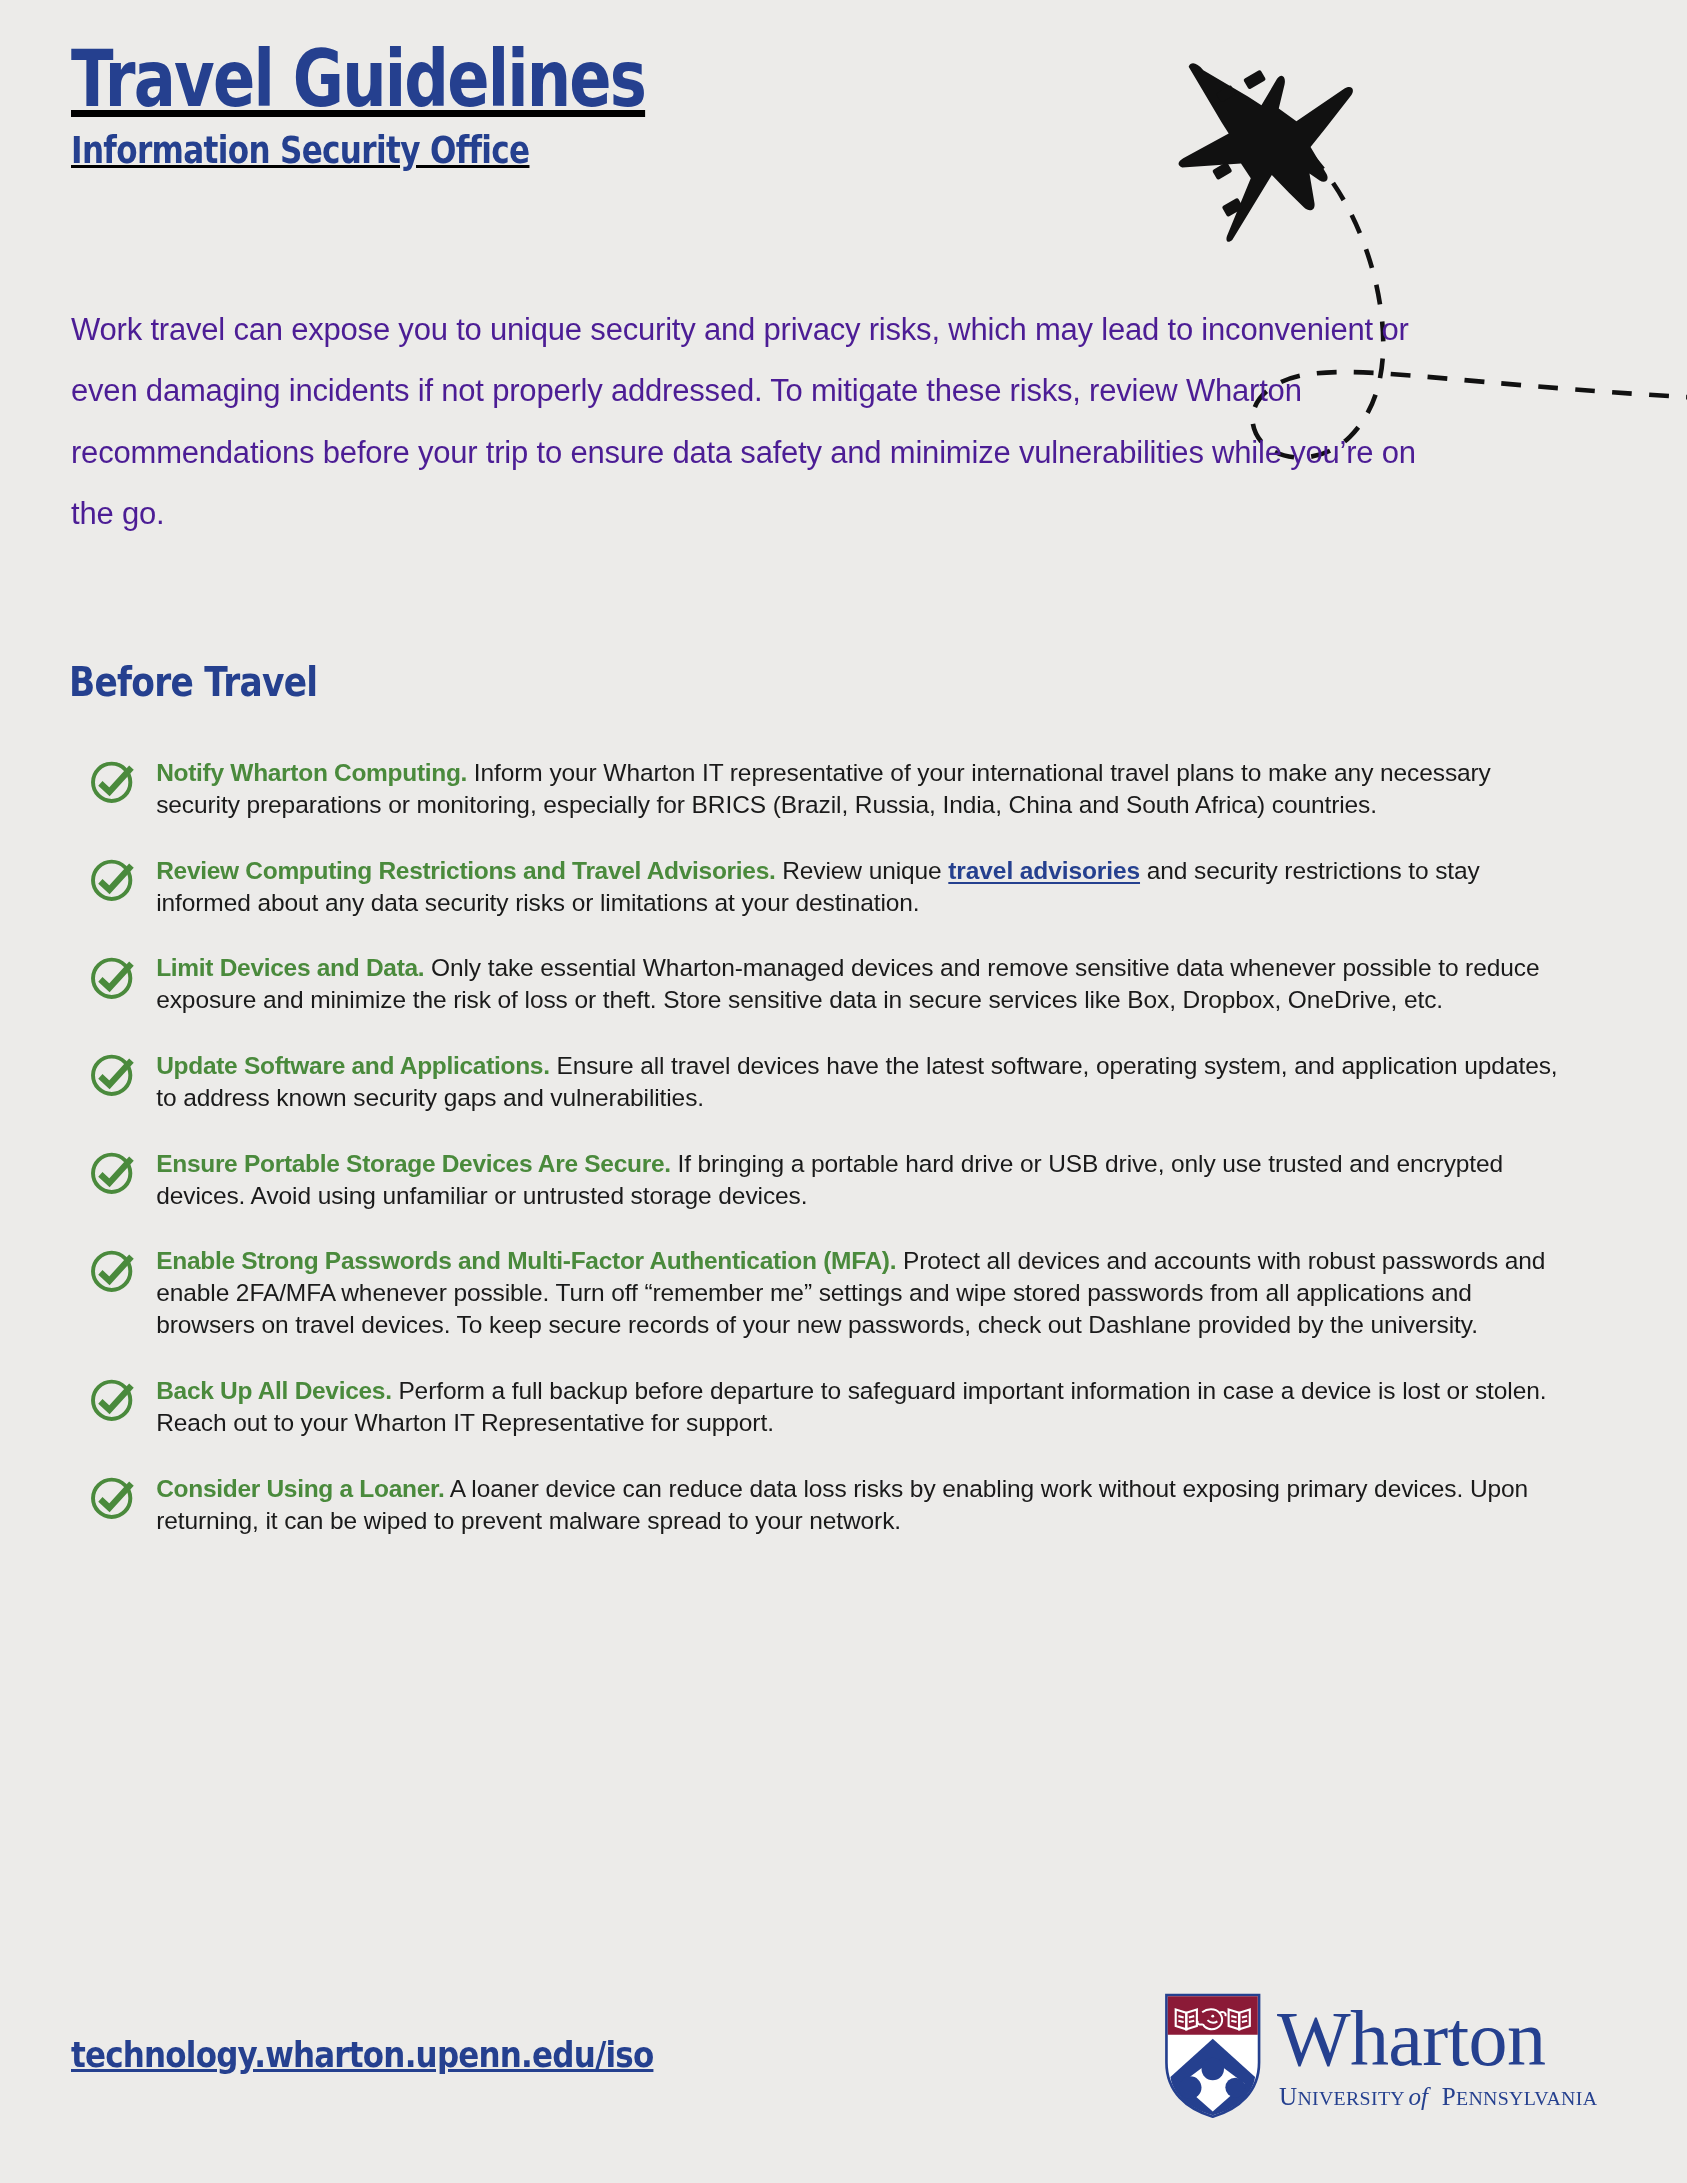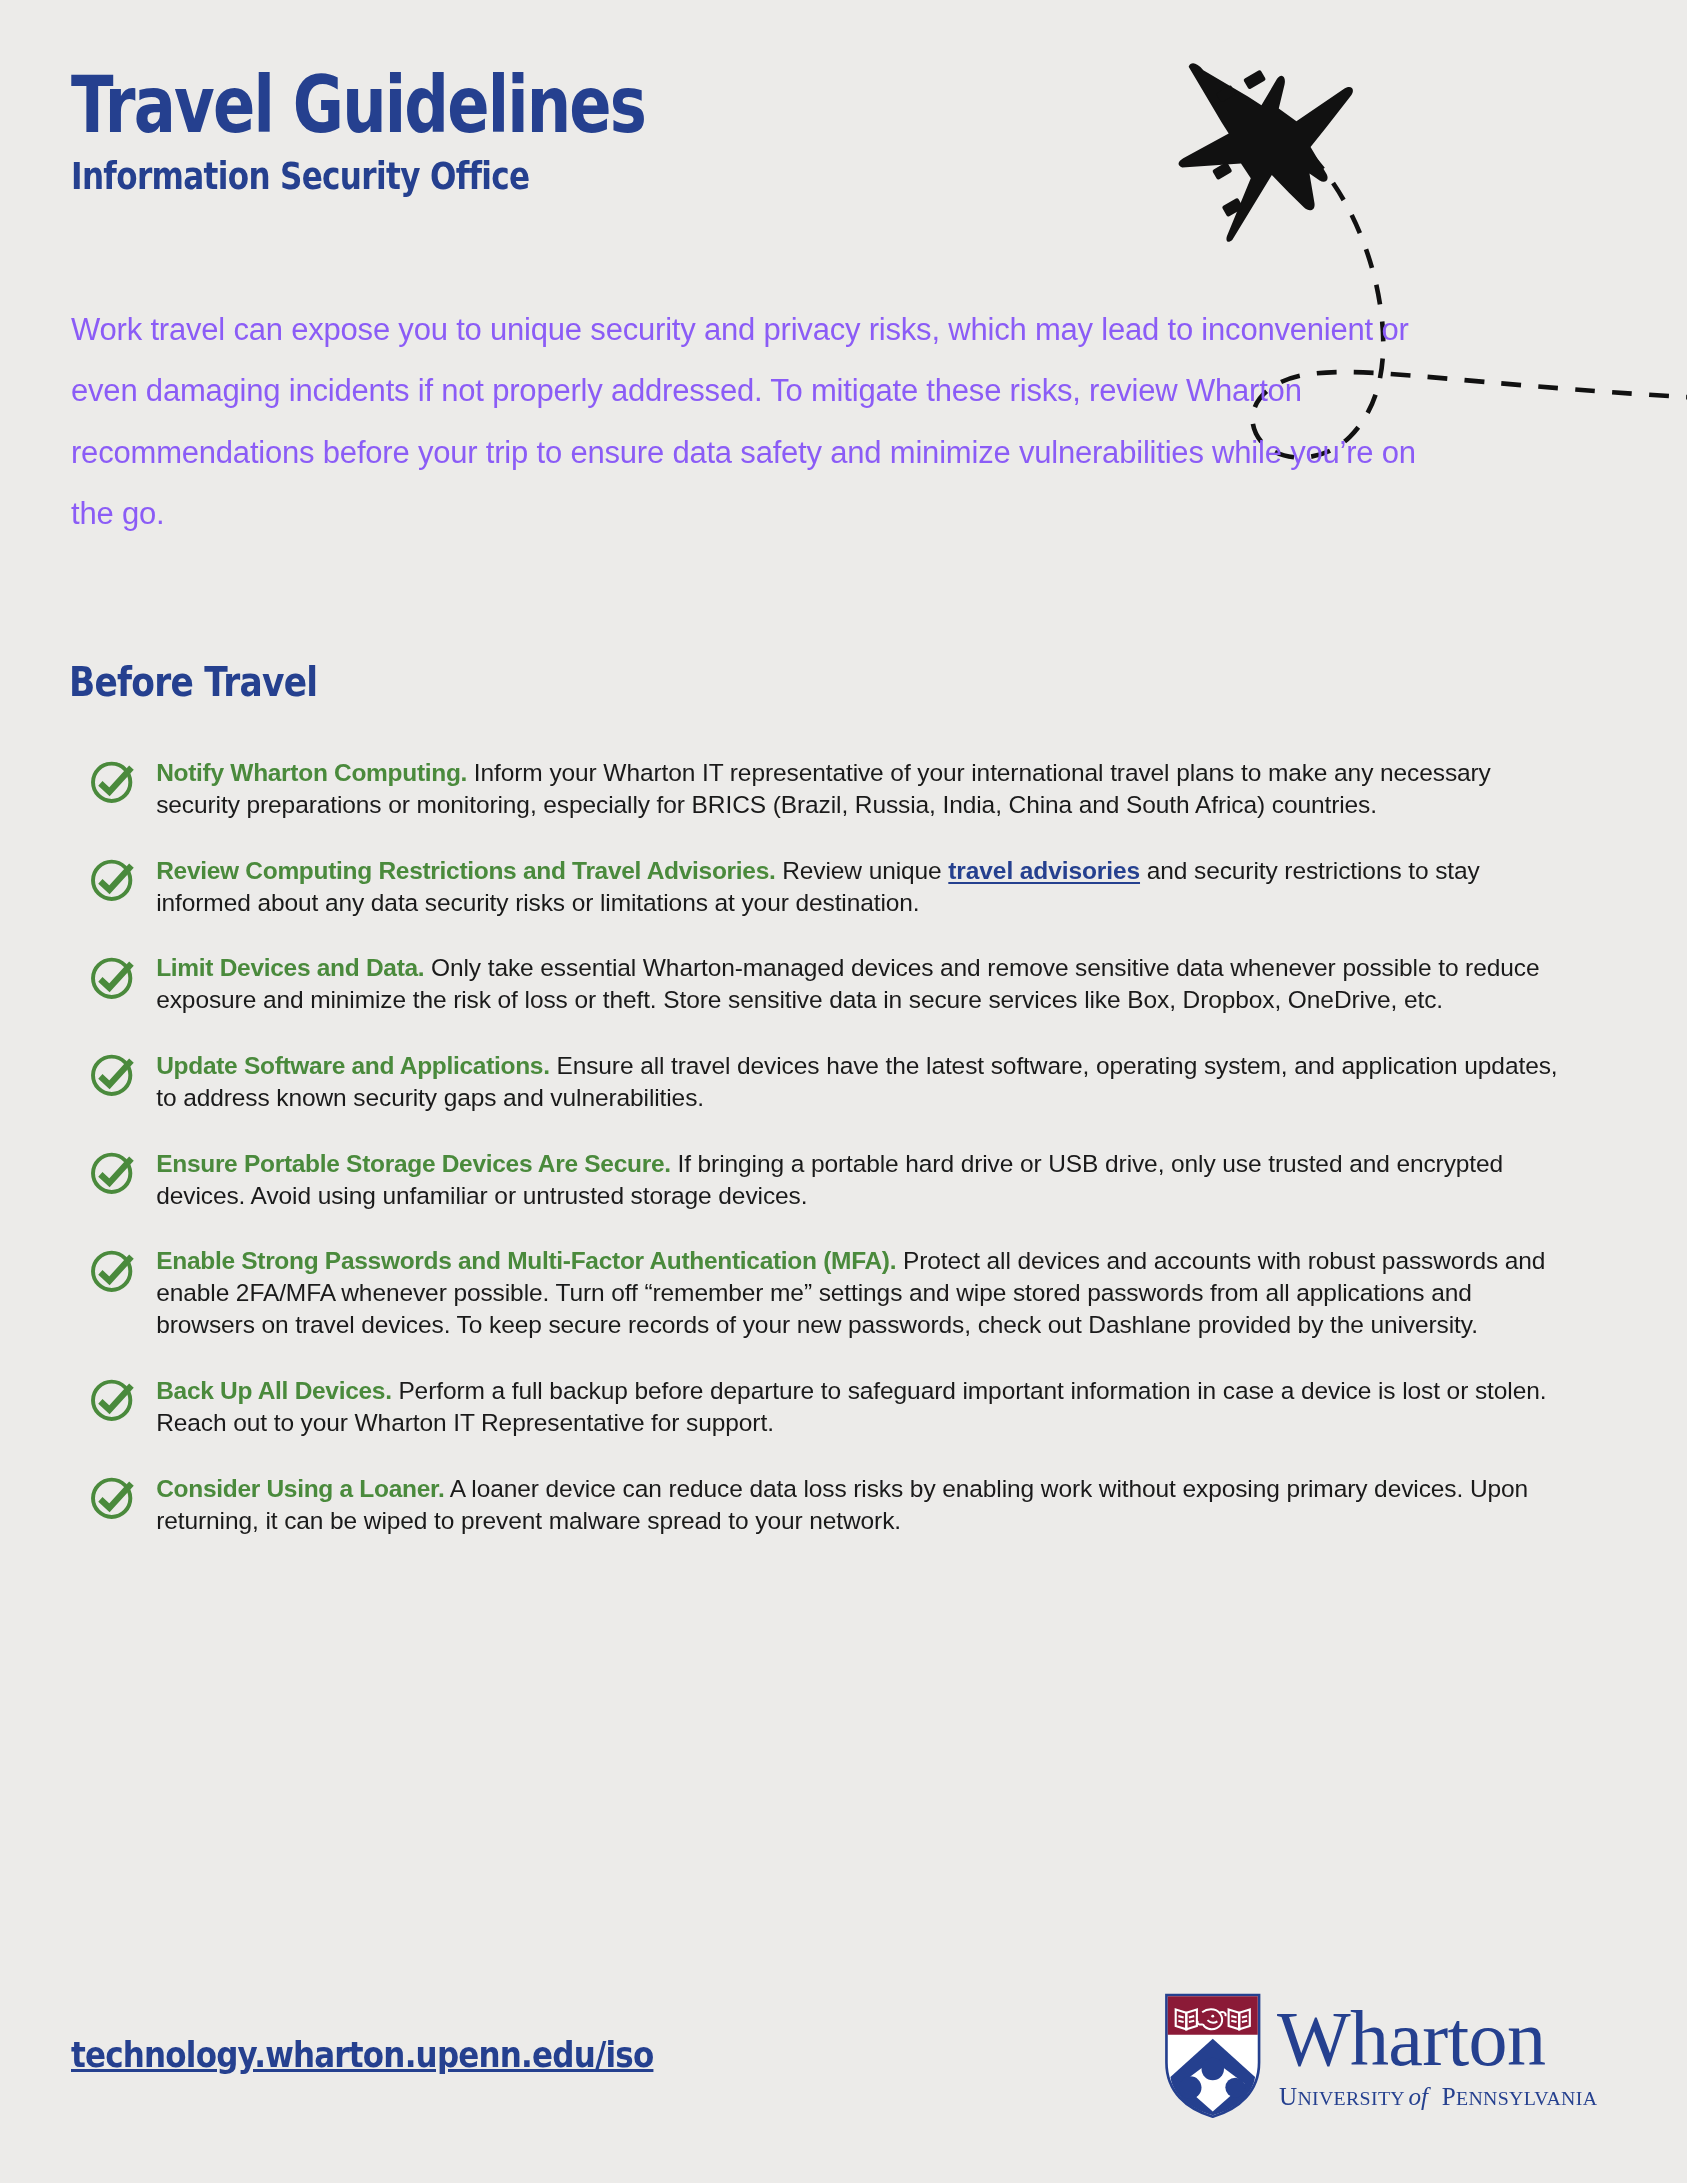--- a/index.html
+++ b/index.html
@@ -23,22 +23,23 @@
     right: 0;
     width: 595px;
     height: 629px;
     pointer-events: none;
   }
 
   
   #header {
     position: absolute;
     left: 71px;
-    top: 66px;
+    top: 40px;
     width: 992px;
+    text-decoration: underline;
   }
   #doc-title {
     font-family: "DejaVu Sans", sans-serif;
     font-size: 78px;
     font-weight: bold;
     letter-spacing: -2.3px;
     line-height: 1.02;
     color: #25408f;
     transform: scaleX(0.80);
     transform-origin: left center;
@@ -57,21 +58,21 @@
   }
 
   
   #intro {
     position: absolute;
     left: 71px;
     top: 299px;
     width: 1376px;
     font-size: 31px;
     line-height: 1.98;
-    color: #8b5cf6;
+    color: #4c1d95;
     letter-spacing: -0.2px;
     font-family: "Liberation Sans", sans-serif;
   }
 
   
   #section-heading {
     position: absolute;
     left: 69px;
     top: 658px;
     font-family: "DejaVu Sans", sans-serif;

